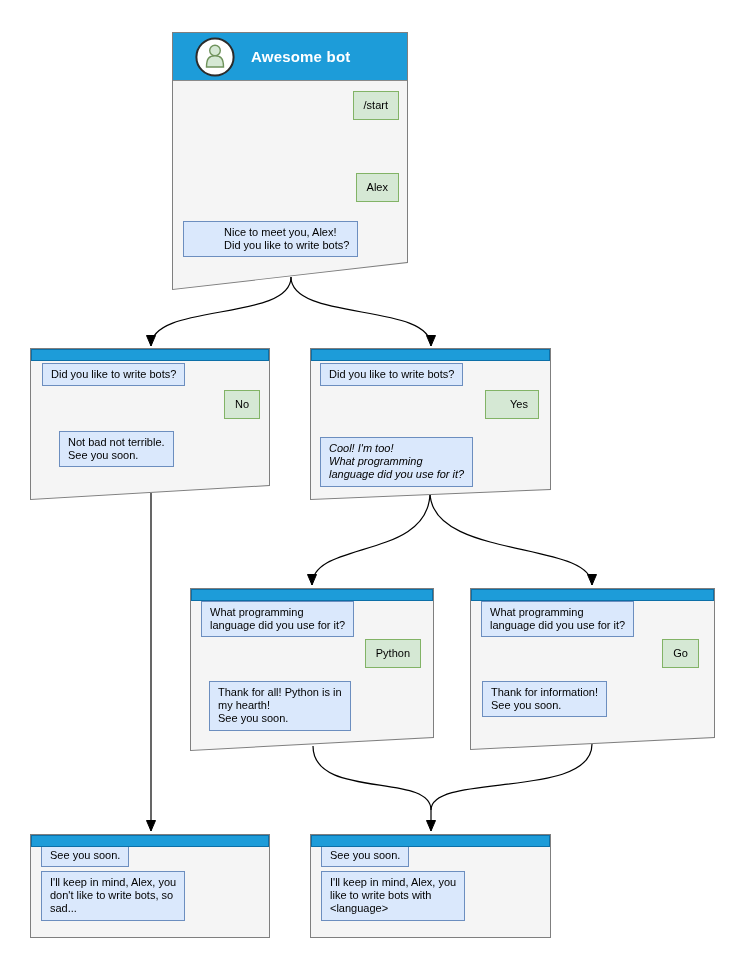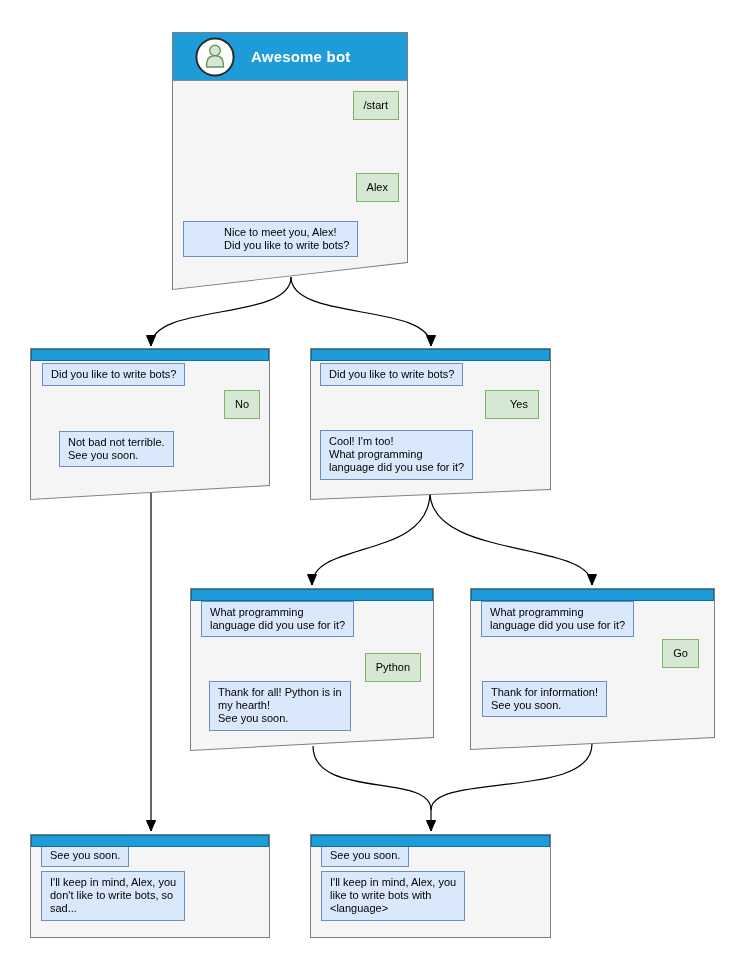--- a/index.html
+++ b/index.html
@@ -78,33 +78,33 @@
 See you soon.</div>
     </div>
   </div>
 
   <div class="win" style="left:310px;top:348px;width:241px;height:152px;">
     <div class="shell cut10"></div>
     <div class="inner cut10">
       <div class="bar"></div>
       <div class="bub bot" style="left:9px;top:14px;">Did you like to write bots?</div>
       <div class="bub user" style="right:11px;top:41px;padding-left:24px;">Yes</div>
-      <div class="bub bot" style="left:9px;top:81px;">Cool! I'm too!
+      <div class="bub bot" style="left:9px;top:88px;font-style:italic;">Cool! I'm too!
 What programming
 language did you use for it?</div>
     </div>
   </div>
 
   <div class="win" style="left:190px;top:588px;width:244px;height:163px;">
     <div class="shell cut13"></div>
     <div class="inner cut13">
       <div class="bar"></div>
       <div class="bub bot" style="left:10px;top:12px;">What programming
 language did you use for it?</div>
-      <div class="bub user" style="right:12px;top:50px;margin-top:14px;">Python</div>
+      <div class="bub user" style="right:12px;top:50px;">Python</div>
       <div class="bub bot" style="left:18px;top:92px;">Thank for all! Python is in
 my hearth!
 See you soon.</div>
     </div>
   </div>
 
   <div class="win" style="left:470px;top:588px;width:245px;height:162px;">
     <div class="shell cut12"></div>
     <div class="inner cut12">
       <div class="bar"></div>

